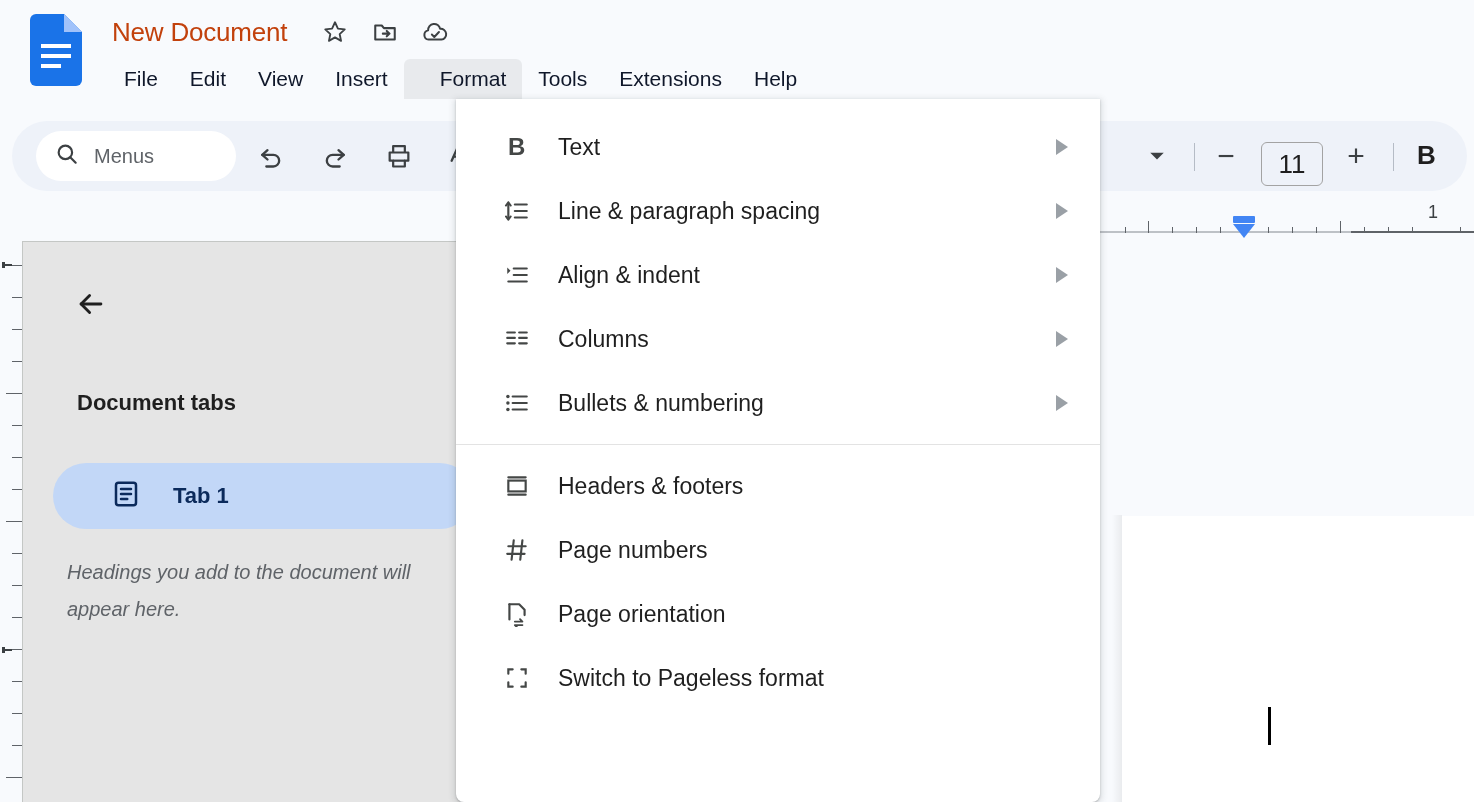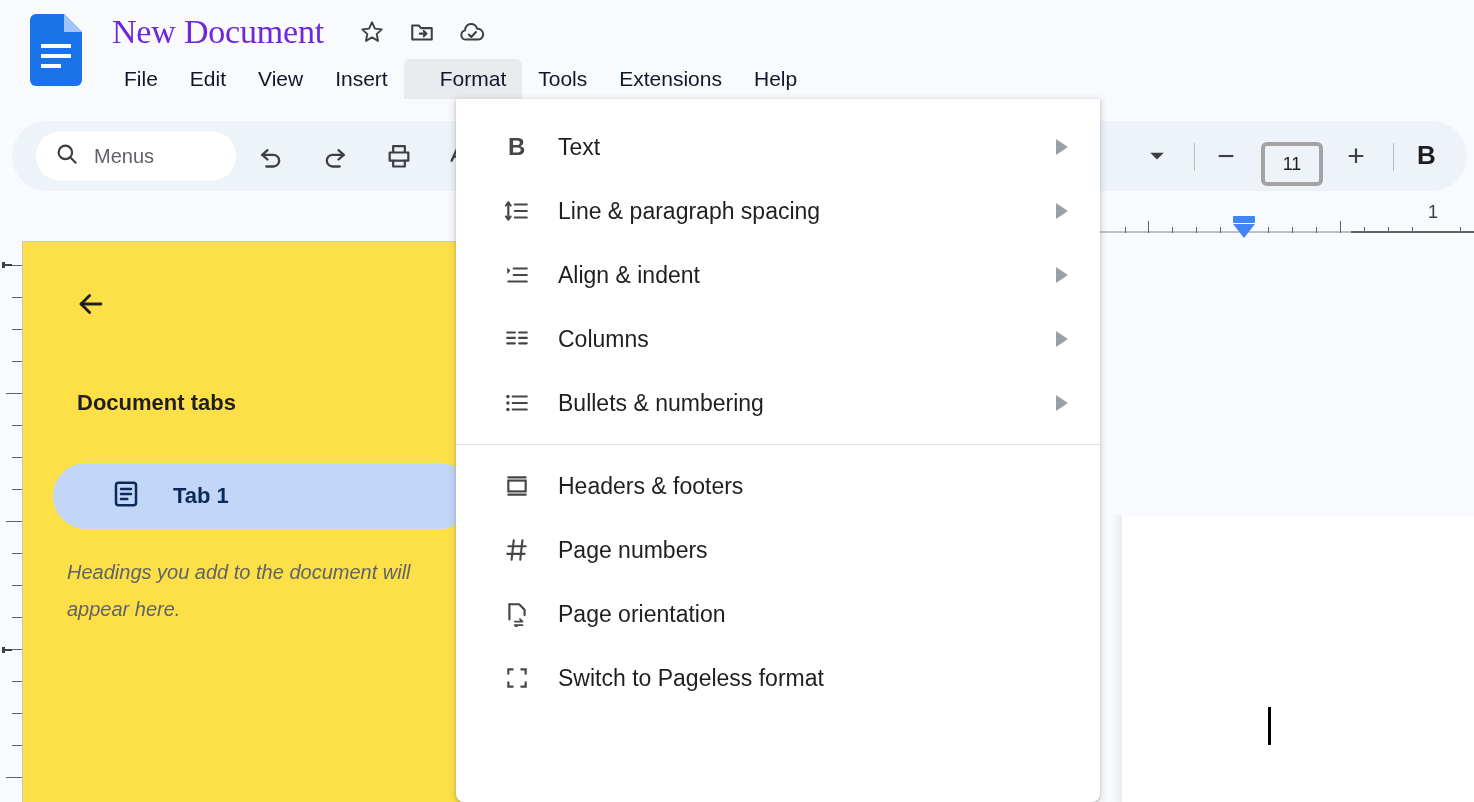--- a/index.html
+++ b/index.html
@@ -9,63 +9,63 @@
     background: #f8fafd;
     overflow: hidden;
   }
   #app { position: relative; width: 1474px; height: 802px; }
 
   
   .header { position: absolute; top: 0; left: 0; width: 1474px; height: 106px; background: #f8fafd; }
   .doc-logo { position: absolute; left: 30px; top: 14px; width: 52px; height: 72px; }
   .doc-logo svg { display: block; }
   .title-row { position: absolute; left: 112px; top: 12px; display: flex; align-items: center; gap: 0; }
-  .doc-title { font-size: 34px; color: #6d28d9; letter-spacing: -0.2px; white-space: nowrap; font-family: Liberation Serif, serif; }
+  .doc-title { font-size: 26px; color: #c2410c; letter-spacing: -0.2px; white-space: nowrap; }
   .title-icons { display: flex; align-items: center; gap: 10px; margin-left: 28px; }
   .ticon { width: 40px; height: 40px; display: flex; align-items: center; justify-content: center;
            border-radius: 50%; color: #444746; }
 
   
   .menubar { position: absolute; left: 108px; top: 59px; display: flex; align-items: flex-start; height: 40px; }
   .menuitem { font-size: 21px; color: #0f172a; padding: 6px 16px; border-radius: 6px 6px 0 0;
               line-height: 28px; white-space: nowrap; }
   .menuitem.active { background: #e8eaed; padding-left: 36px; }
 
   
   .toolbar { position: absolute; left: 0; top: 113px; width: 1474px; height: 86px; background: #f8fafd; }
   .toolbar-pill { position: absolute; left: 12px; top: 8px; height: 70px; width: 1455px;
                   background: #eef2f9; border-radius: 35px; }
   .search-box { position: absolute; left: 36px; top: 18px; width: 200px; height: 50px;
                 background: #ffffff; border-radius: 25px; display: flex; align-items: center; padding-left: 18px; gap: 14px; }
   .search-ph { font-size: 20px; color: #5f6368; }
   .tb-icon { position: absolute; top: 22px; width: 42px; height: 42px; display: flex;
              align-items: center; justify-content: center; color: #3c4043; }
   .tb-div { position: absolute; top: 30px; width: 1px; height: 28px; background: #b5bcc6; }
-  .fontsize-box { position: absolute; top: 29px; width: 62px; height: 44px; border: 4px solid #a3a3a3;
+  .fontsize-box { position: absolute; top: 29px; width: 62px; height: 44px; border: 1px solid #a3a3a3;
                   border-radius: 6px; display: flex; align-items: center; justify-content: center;
-                  font-size: 18px; color: #1f1f1f; background: transparent; }
+                  font-size: 26px; color: #1f1f1f; background: transparent; }
   .bold-btn { position: absolute; top: 27px; font-size: 26px; font-weight: bold; color: #1f1f1f; }
 
   
   .hruler { position: absolute; left: 0; top: 199px; width: 1474px; height: 42px; background: #f8fafd; }
   .hruler .tick { position: absolute; bottom: 8px; width: 1px; background: #5f6368; }
   .hruler .rline { position: absolute; bottom: 8px; height: 2px; }
   .ruler-num { position: absolute; font-size: 18px; color: #3c4043; bottom: 18px; }
   .indent-marker { position: absolute; width: 0; height: 0; border-left: 11px solid transparent;
                    border-right: 11px solid transparent; border-top: 14px solid #4285f4; }
   .indent-bar { position: absolute; width: 22px; height: 7px; background: #4285f4; border-radius: 1px; }
   .vruler { position: absolute; left: 0; top: 241px; width: 22px; height: 561px; background: #f8fafd; }
   .vruler .vtick { position: absolute; right: 0; height: 1px; background: #5f6368; }
   .vmark { position: absolute; left: 2px; width: 10px; height: 6px; }
   .vmark:before { content:""; position:absolute; left:0; top:0; width:3px; height:6px; background:#3c4043; }
   .vmark:after { content:""; position:absolute; left:0; top:2px; width:10px; height:2px; background:#3c4043; }
 
   
   .sidebar { position: absolute; left: 22px; top: 241px; width: 438px; height: 561px;
-             background: #fde047; border-left: 1px solid #c4c7c5; border-top: 1px solid #c4c7c5; }
+             background: #e5e5e5; border-left: 1px solid #c4c7c5; border-top: 1px solid #c4c7c5; }
   .back-arrow { position: absolute; left: 44px; top: 38px; width: 48px; height: 48px;
                 display: flex; align-items: center; justify-content: center; color: #1f1f1f; }
   .sb-title { position: absolute; left: 54px; top: 148px; font-size: 22px; font-weight: bold; color: #1f1f1f; }
   .tab-pill { position: absolute; left: 30px; top: 221px; width: 420px; height: 66px;
               background: #c2d7f7; border-radius: 33px; display: flex; align-items: center; padding-left: 58px; gap: 32px; }
   .tab-label { font-size: 22px; font-weight: bold; color: #0b2a5b; }
   .sb-empty { position: absolute; left: 44px; top: 312px; width: 400px; font-size: 20px;
               font-style: italic; color: #5f6368; line-height: 37px; }
 
   

